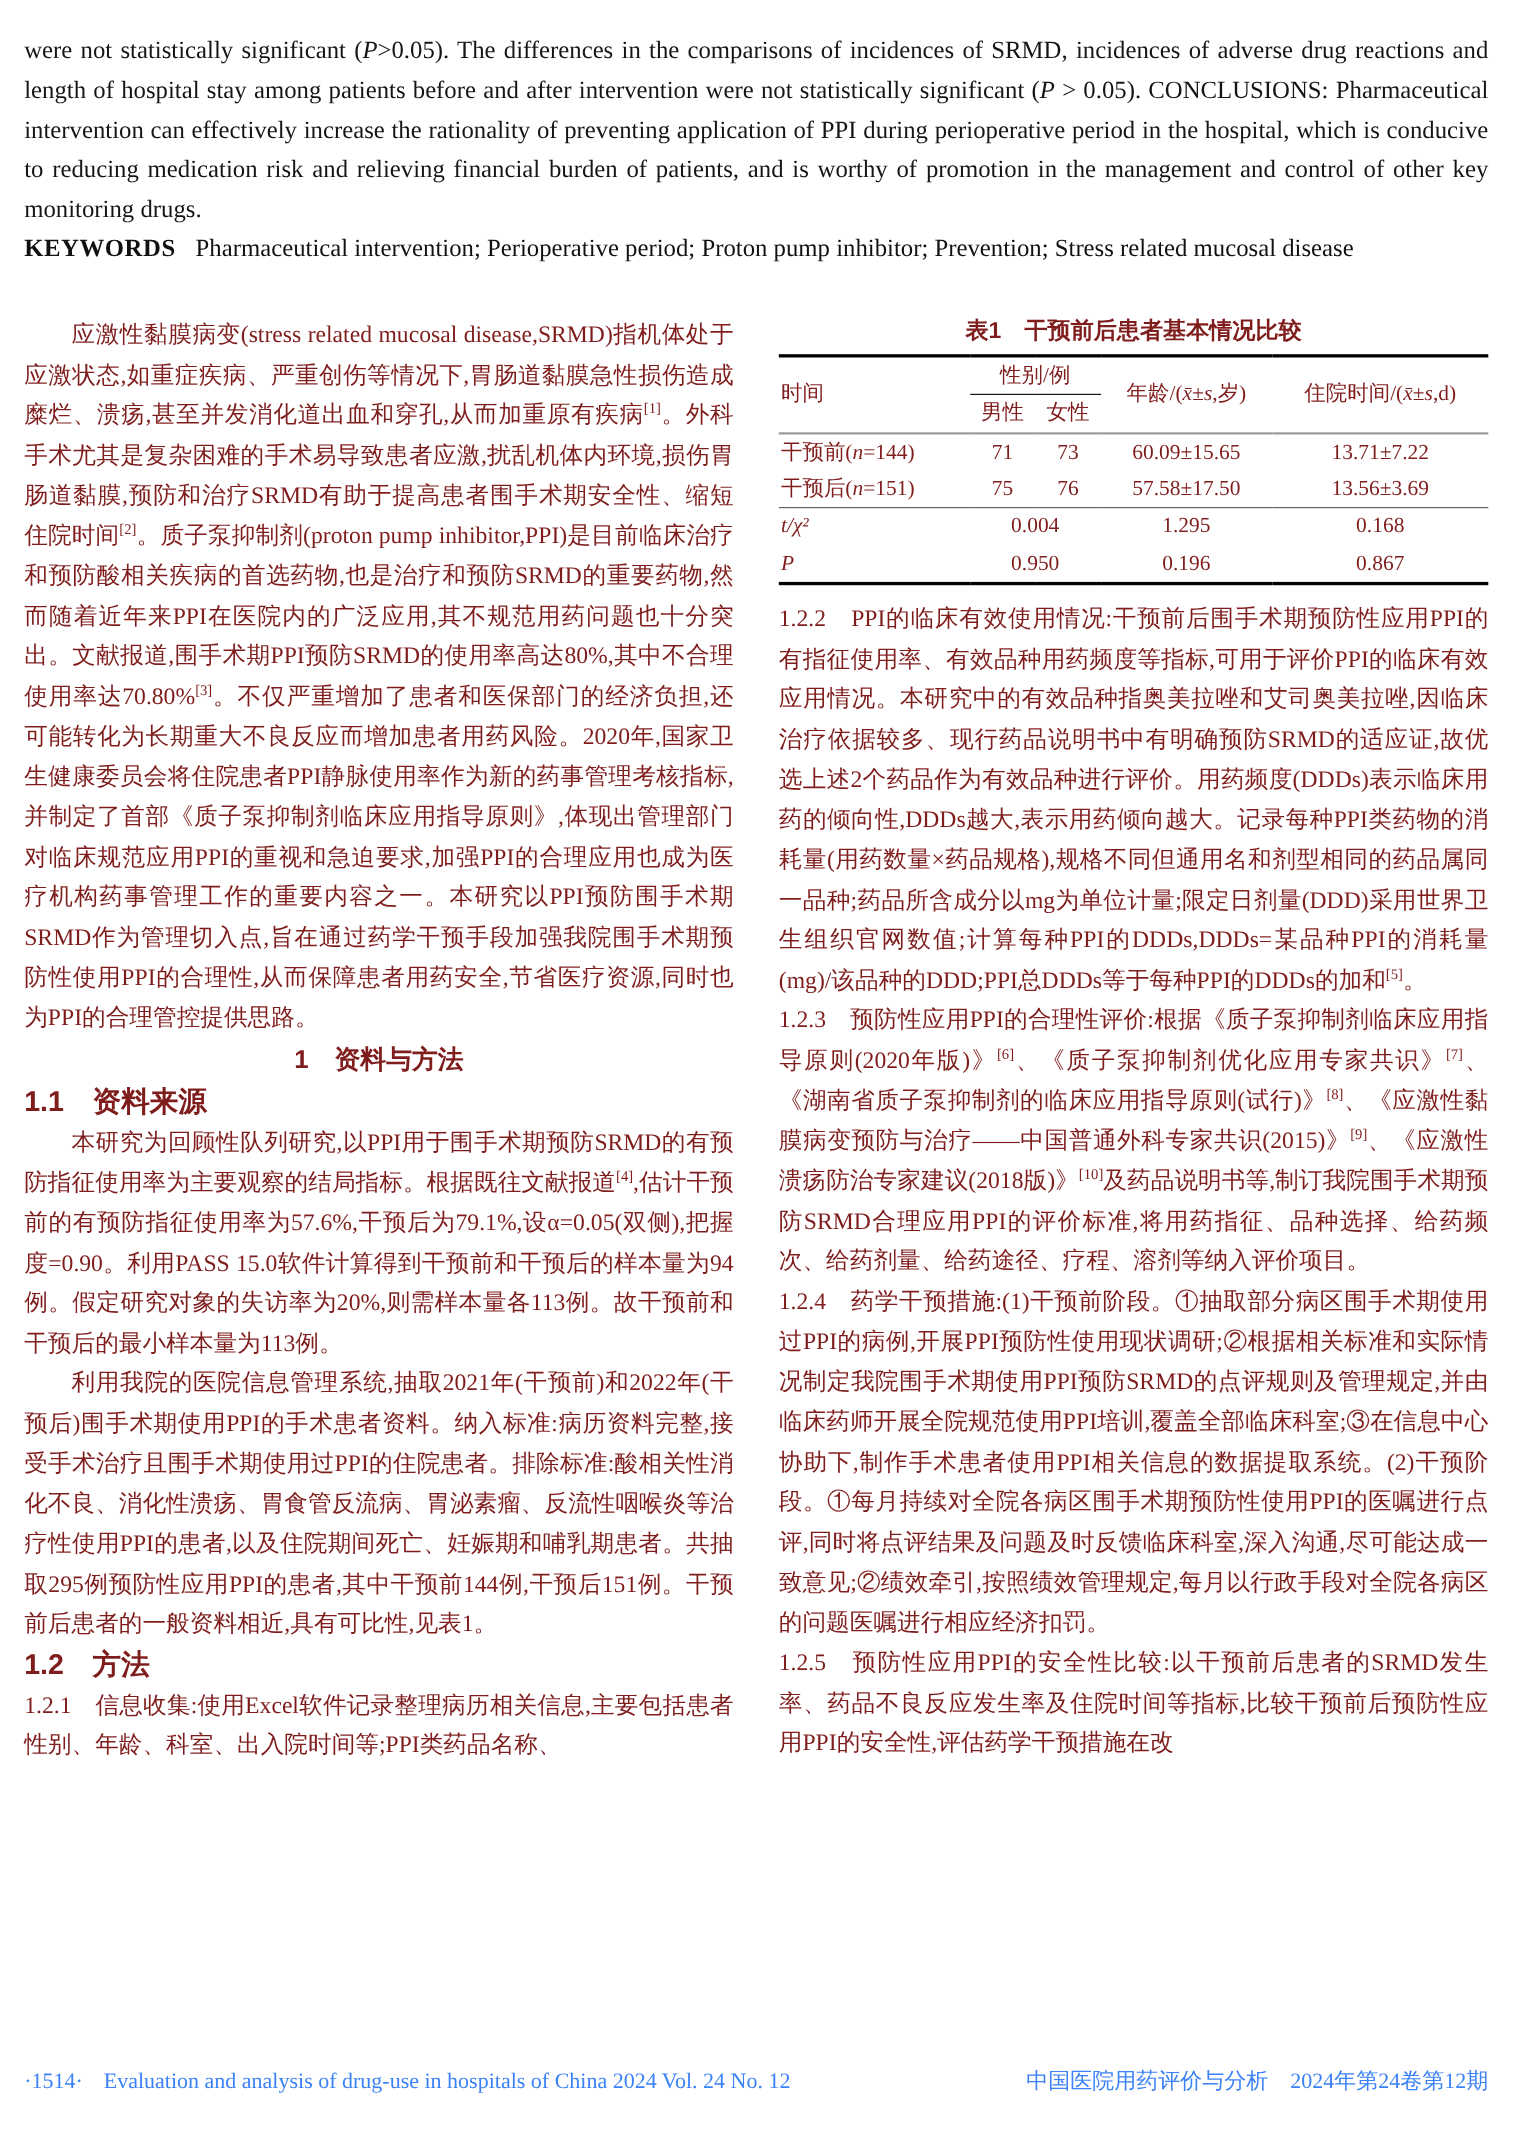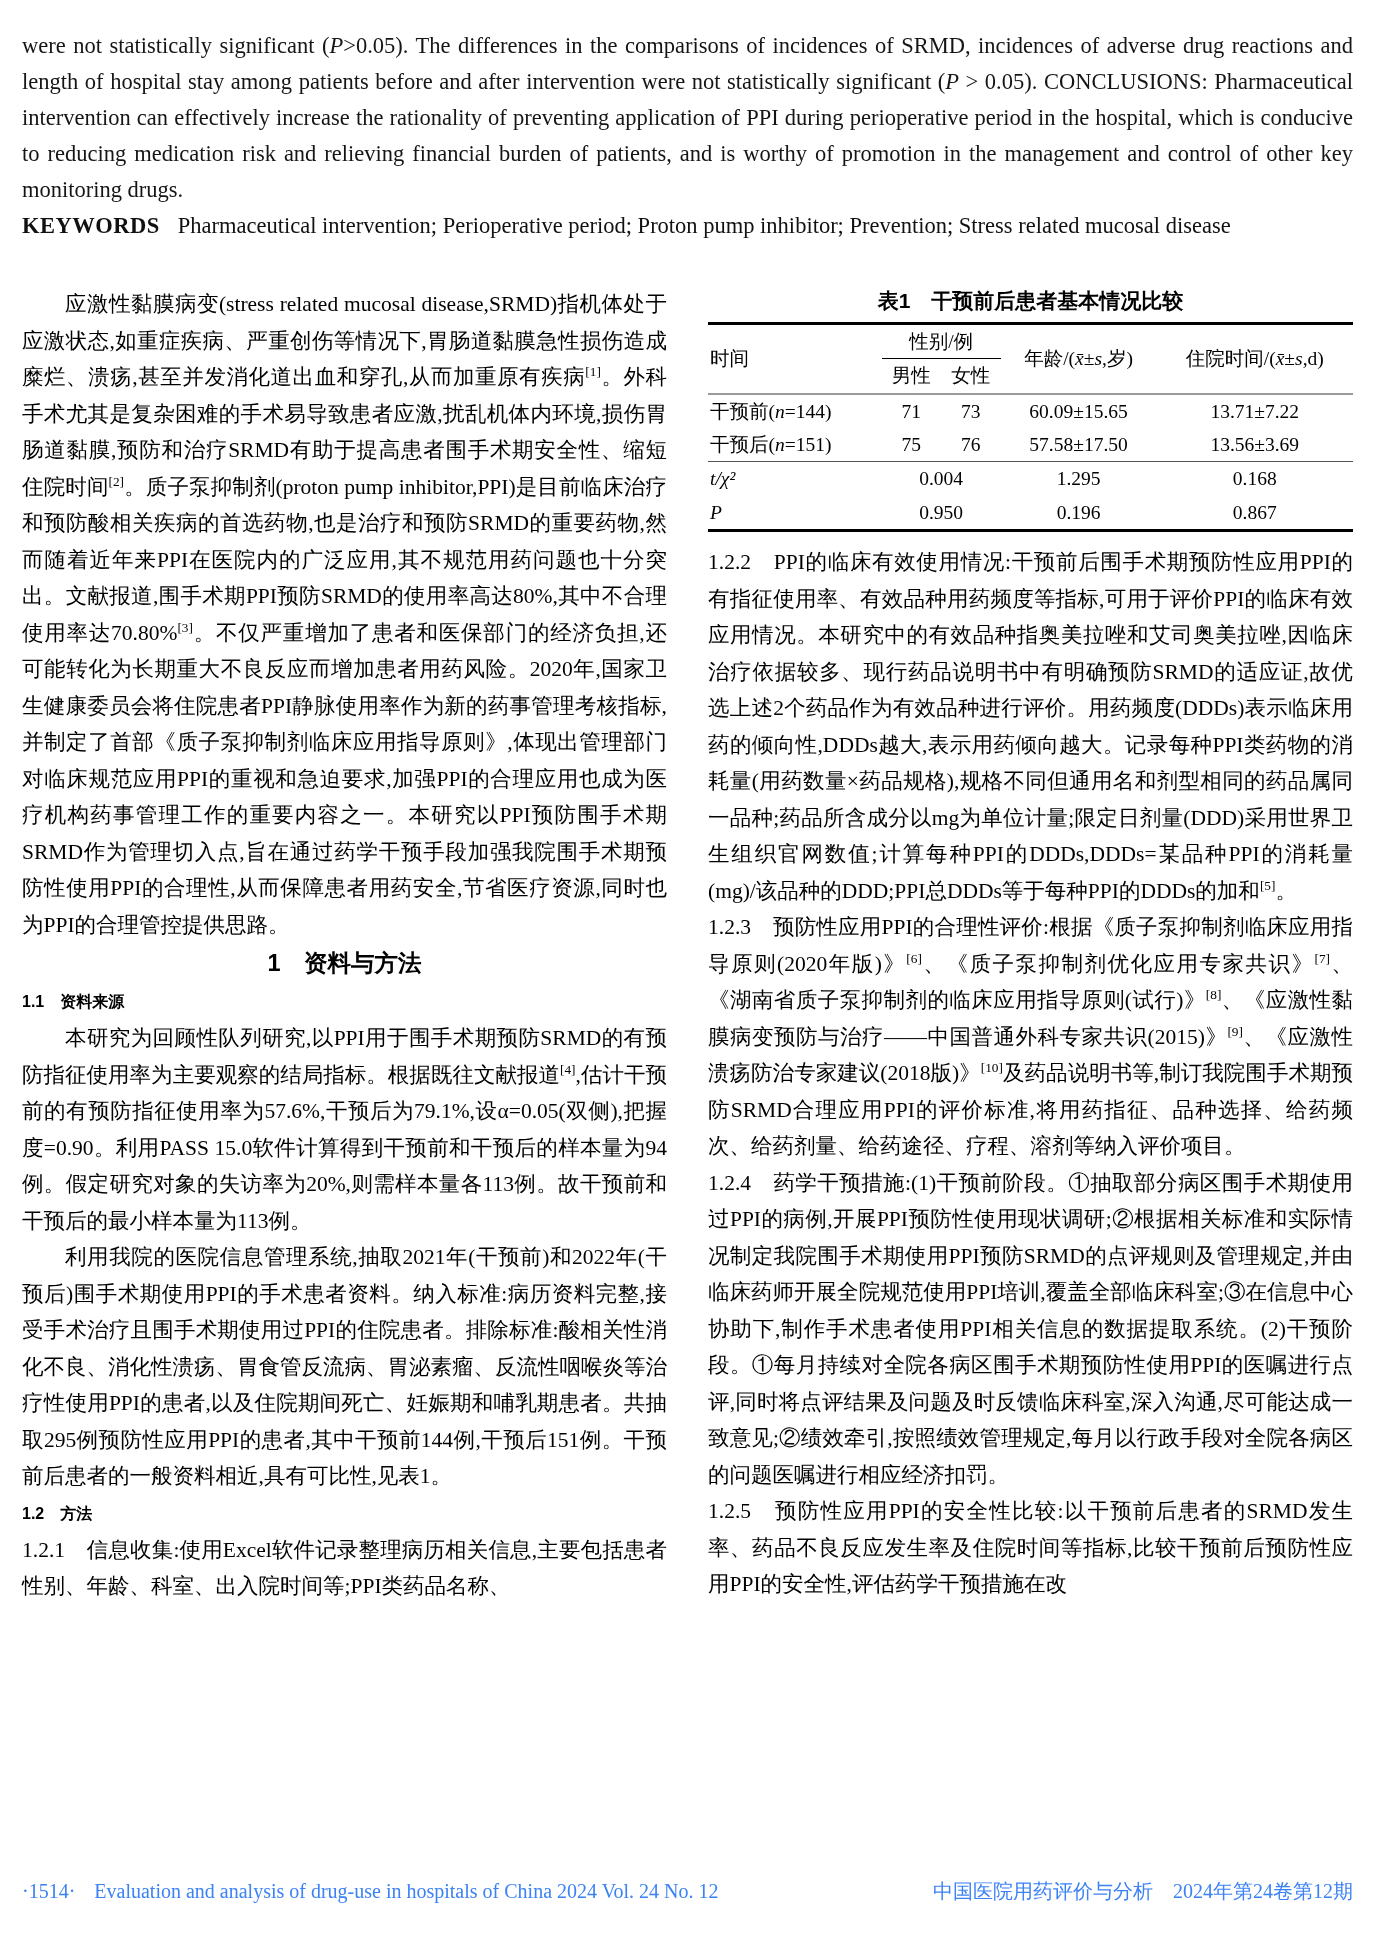--- a/index.html
+++ b/index.html
@@ -17,31 +17,31 @@
     margin: 0; font-size: 22.5px; line-height: 36px;
     text-align: justify; color: #151515;
   }
   .keywords { margin: 0; font-size: 22.5px; line-height: 36px; text-align: justify; }
   .kw-label { font-weight: bold; margin-right: 18px; letter-spacing: 0.5px; }
 
   
   .columns { display: flex; gap: 41px; margin-top: 42px; }
   .col {
     width: 645px; font-size: 21.5px; line-height: 36.5px;
-    text-align: justify; color: #000000;
+    text-align: justify; color: #7f1d1d;
   }
   .col p { margin: 0; }
   .para.indent { text-indent: 2em; }
   .sec {
     margin: 0; font-family: "Liberation Sans", "DejaVu Sans", sans-serif;
     font-weight: bold; font-size: 23.5px; line-height: 40px; text-align: center;
   }
   .subsec {
     margin: 0; font-family: "Liberation Sans", "DejaVu Sans", sans-serif;
-    font-weight: bold; font-size: 16px; line-height: 37px; text-align: left;
+    font-weight: bold; font-size: 26px; line-height: 37px; text-align: left;
   }
   sup { font-size: 0.62em; vertical-align: super; line-height: 0; }
 
   
   .table-block { margin-bottom: 12px; }
   .table-title {
     text-align: center; font-family: "Liberation Sans", "DejaVu Sans", sans-serif;
     font-weight: bold; font-size: 21px; line-height: 30px; margin-bottom: 6px;
   }
   table.t1 {

